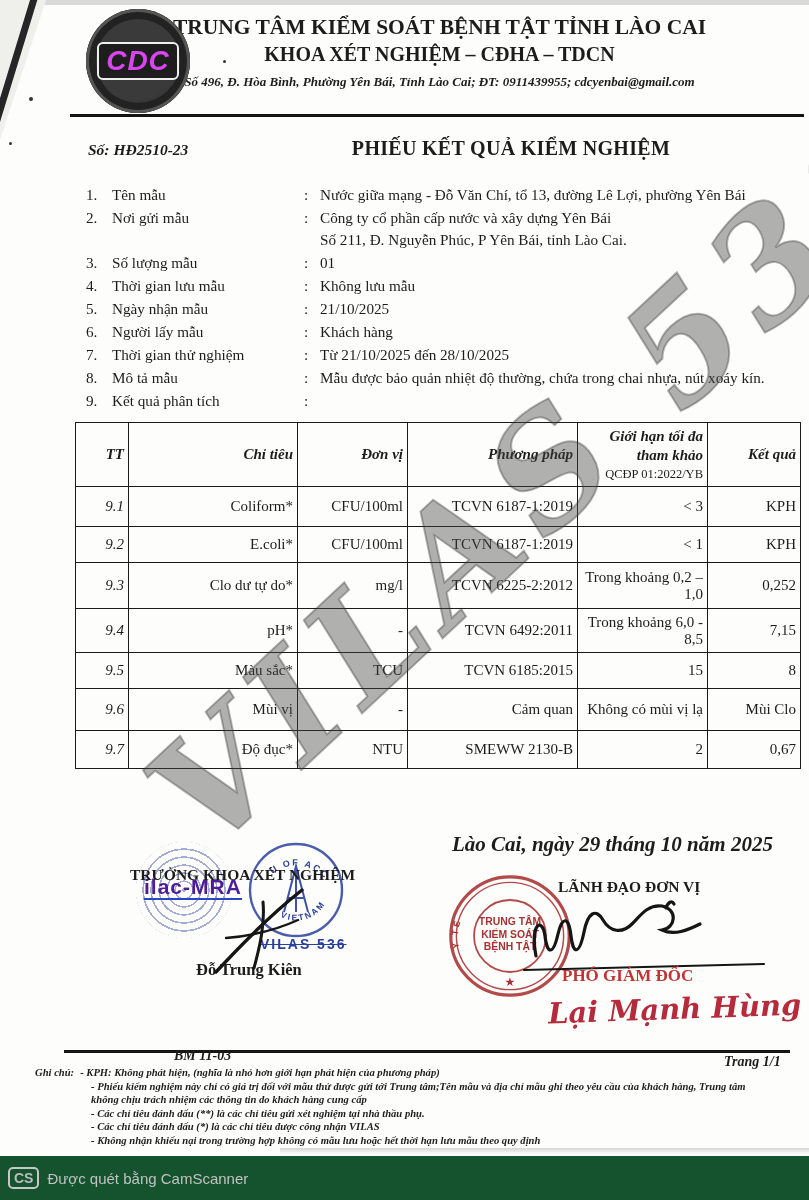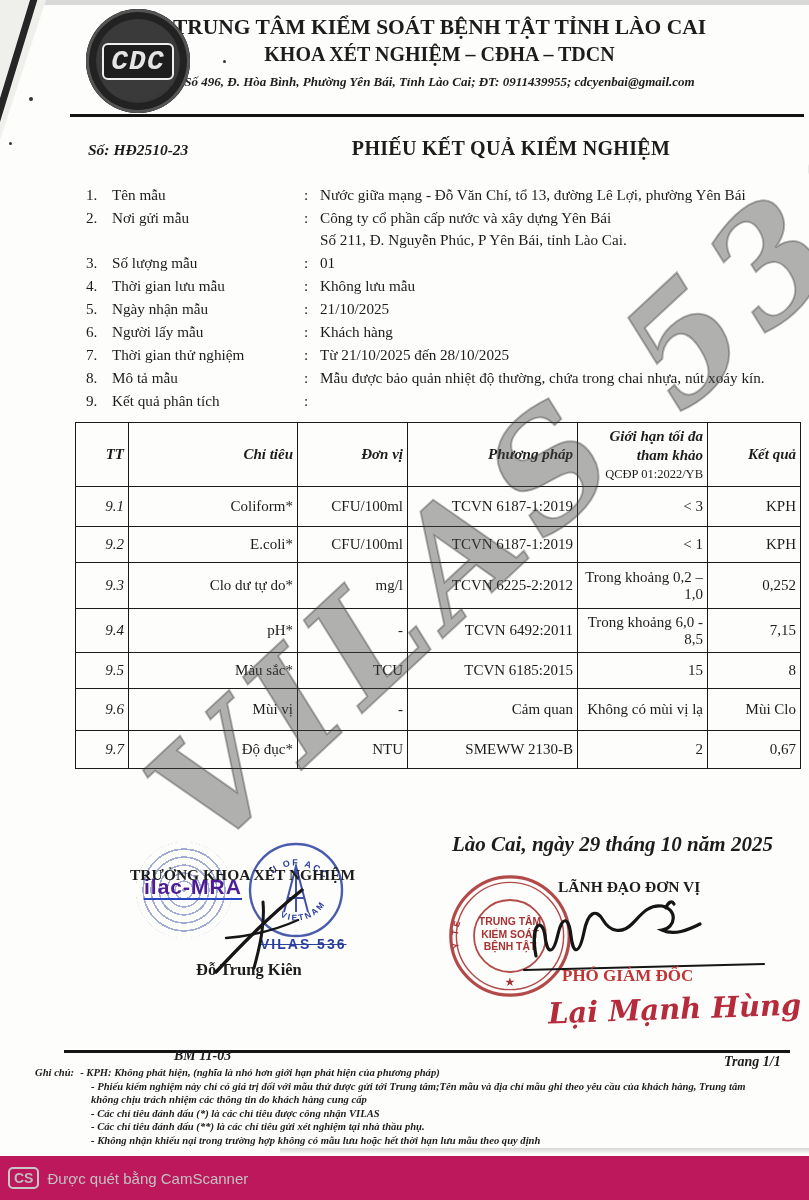--- a/index.html
+++ b/index.html
@@ -13,22 +13,22 @@
       transform:rotate(17deg);transform-origin:top right;border-radius:2px;}
   .speck{position:absolute;background:#333;border-radius:50%;}
   .bottom-shadow{position:absolute;top:1148px;left:280px;right:0;height:6px;
       background:linear-gradient(#d5d5d4,transparent);}
   
   .logo{position:absolute;top:9px;left:86px;width:104px;height:104px;border-radius:50%;
       background:radial-gradient(circle at 45% 40%, #3a3a3a 0 58%, #181818 100%);
       box-shadow:inset 0 0 0 3px #555, inset 0 0 0 10px #222;
       display:flex;align-items:center;justify-content:center;}
   .logo-inner{background:#1d1d1d;border:2px solid #eee;border-radius:6px;padding:1px 7px;
-      color:#e5e5e5;font-weight:bold;font-style:italic;font-size:28px;letter-spacing:1px;
-      font-family:Liberation Mono, monospace;}
+      color:#d946ef;font-weight:bold;font-style:italic;font-size:28px;letter-spacing:1px;
+      font-family:Liberation Sans, sans-serif;}
   .head-text{padding:14px 10px 0 80px;text-align:center;}
   .head-org{font-weight:bold;font-size:21.5px;line-height:1.25;}
   .head-dept{font-weight:bold;font-size:20px;line-height:1.3;}
   .head-addr{font-weight:bold;font-style:italic;font-size:13px;margin-top:7px;}
   .head-rule{margin:24px 4px 0 70px;border:none;border-top:3.5px solid #141414;width:734px;}
   
   .doc-row{display:flex;margin:20px 30px 0 88px;align-items:baseline;}
   .doc-no{font-weight:bold;font-style:italic;font-size:15.5px;width:215px;flex:none;}
   .doc-title{flex:1;text-align:center;font-weight:bold;font-size:20px;letter-spacing:.3px;
       margin-right:60px;}
@@ -78,21 +78,21 @@
       border-top:3px solid #151515;}
   .form-code{position:absolute;top:1048px;left:174px;font-weight:bold;font-style:italic;
       font-size:14px;}
   .page-no{position:absolute;top:1054px;left:724px;font-weight:bold;font-style:italic;
       font-size:14px;}
   .notes{position:absolute;top:1066px;left:35px;width:740px;font-size:10.6px;
       font-weight:bold;font-style:italic;line-height:1.28;}
   .note-first{display:flex;gap:6px;}
   .note-cont{padding-left:56px;}
   
-  .cs-bar{position:absolute;left:0;top:1156px;width:809px;height:44px;background:#be185d;
+  .cs-bar{position:absolute;left:0;top:1156px;width:809px;height:44px;background:#14532d;
       display:flex;align-items:center;font-family:"Liberation Sans",sans-serif;}
   .cs-badge{margin-left:8px;border:2px solid #c7c7c7;border-radius:5px;color:#bdbdbd;
       font-weight:bold;font-size:14px;padding:1px 4px;}
   .cs-text{margin-left:8px;color:#c2c2c2;font-size:15px;}
 </style>
 </head>
 <body>
 
 <div class="page">
 
@@ -318,22 +318,22 @@
 
   <hr class="foot-rule">
   <div class="form-code">BM 11-03</div>
   <div class="page-no">Trang 1/1</div>
   <div class="notes">
     <div class="note-first">
       <span>Ghi chú:</span>
       <span>- KPH: Không phát hiện,  (nghĩa là nhỏ hơn giới hạn phát hiện của phương pháp)</span>
     </div>
     <div class="note-cont">- Phiếu kiểm nghiệm này chỉ có giá trị đối với mẫu thử được gửi tới Trung tâm;Tên mẫu và địa chỉ mẫu ghi theo yêu cầu của khách hàng, Trung tâm không chịu trách nhiệm các thông tin do khách hàng cung cấp</div>
+    <div class="note-cont">- Các chỉ tiêu đánh dấu (**)  là các chỉ tiêu gửi xét nghiệm tại nhà thầu phụ.</div>
     <div class="note-cont">- Các chỉ tiêu đánh dấu (*) là các chỉ tiêu được công nhận VILAS</div>
-    <div class="note-cont">- Các chỉ tiêu đánh dấu (**)  là các chỉ tiêu gửi xét nghiệm tại nhà thầu phụ.</div>
     <div class="note-cont">- Không nhận khiếu nại trong trường hợp không có mẫu lưu hoặc hết thời hạn lưu mẫu theo quy định</div>
   </div>
 
   <div class="cs-bar">
     <span class="cs-badge">CS</span>
     <span class="cs-text">Được quét bằng CamScanner</span>
   </div>
 
 </div>
 

